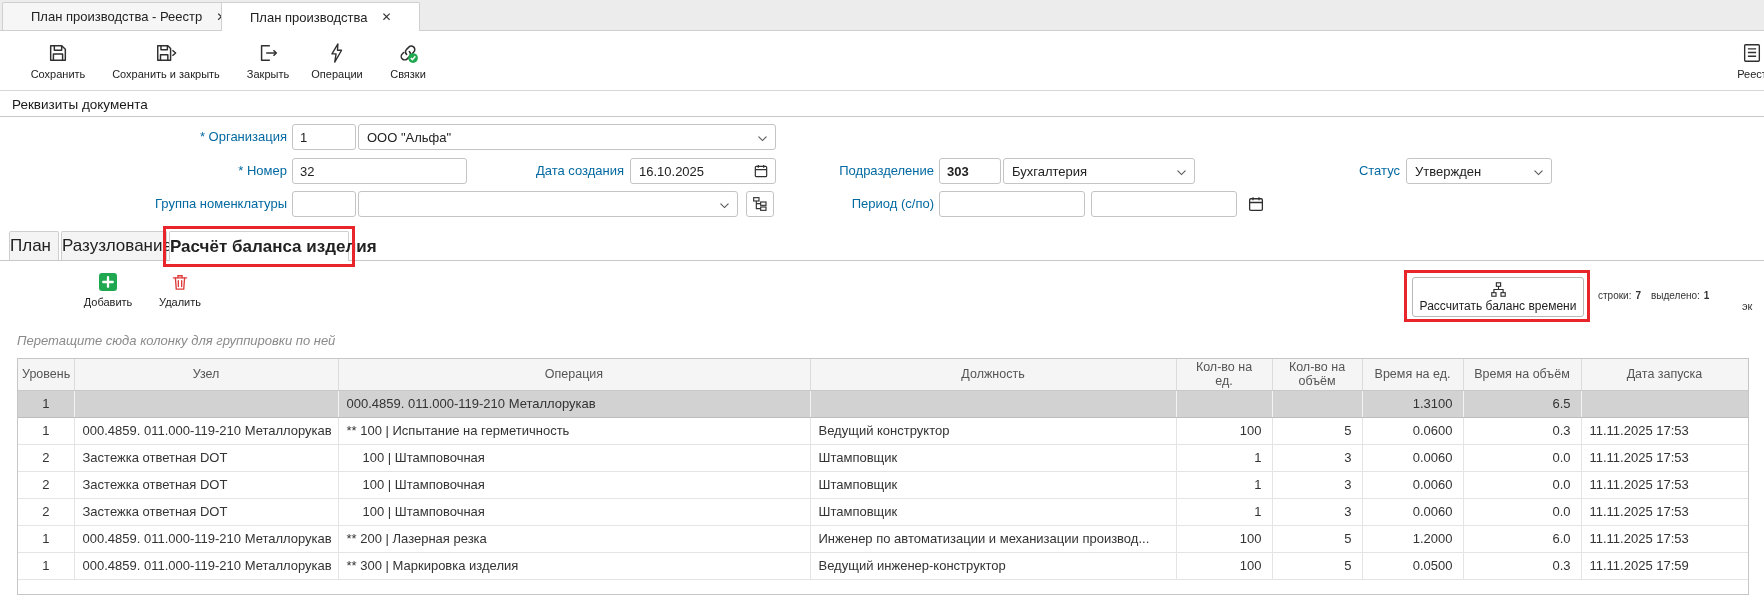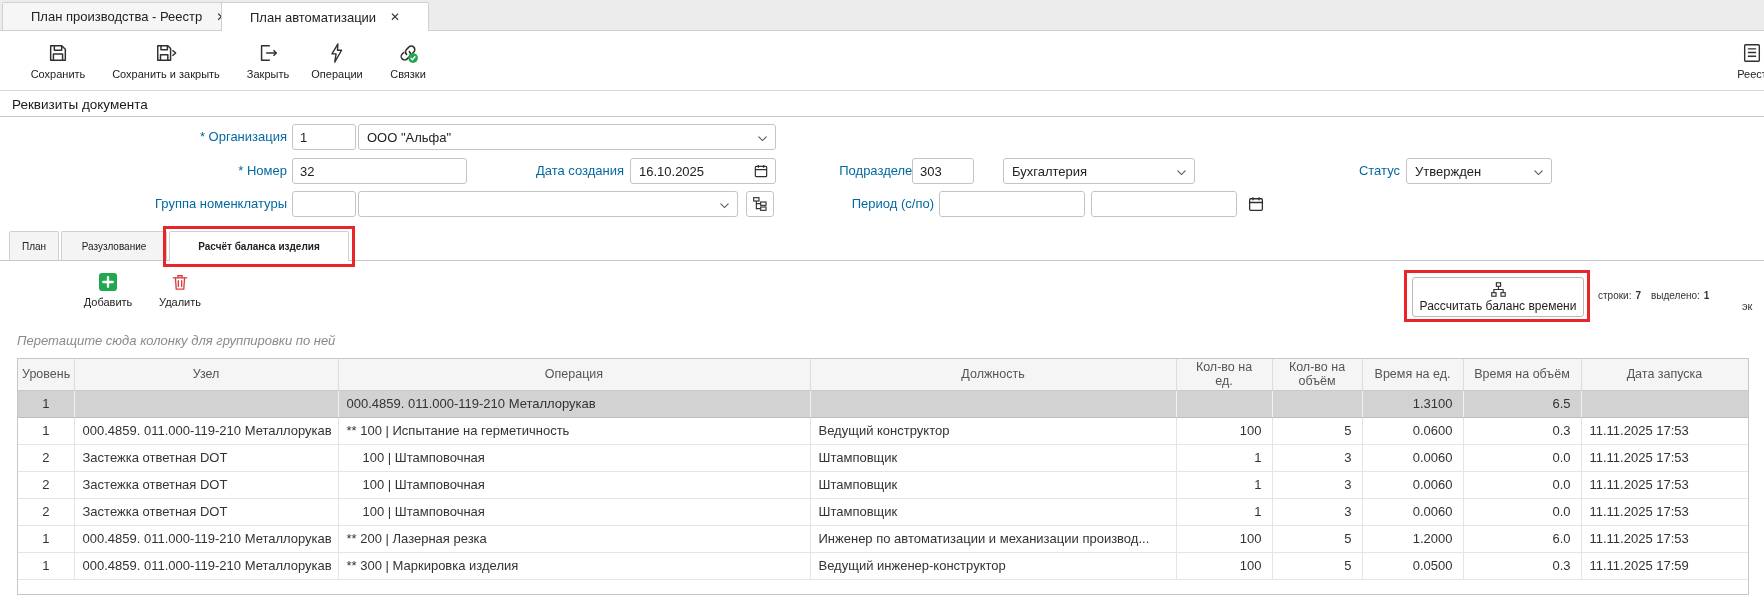--- a/index.html
+++ b/index.html
@@ -26,21 +26,21 @@
   
   .flabel{position:absolute;height:26px;line-height:26px;text-align:right;color:#0369a1;white-space:nowrap}
   .finput{position:absolute;height:26px;border:1px solid #c4c4c4;border-radius:3px;background:#fff;font:13px "Liberation Sans","DejaVu Sans",sans-serif;color:#222;padding:0 7px;outline:none}
   .fselect{position:absolute;height:26px;border:1px solid #c4c4c4;border-radius:3px;background:#fff;display:flex;align-items:center;padding:0 24px 0 8px;color:#222;cursor:pointer;white-space:nowrap;overflow:hidden}
   .fselect .chev{position:absolute;right:7px;top:8px}
   .ffield{position:absolute;height:26px;border:1px solid #c4c4c4;border-radius:3px;background:#fff;display:flex;align-items:center;justify-content:space-between;padding:0 6px 0 8px;color:#222}
   .sqbtn{position:absolute;width:28px;height:26px;border:1px solid #c4c4c4;border-radius:3px;background:#fff;display:flex;align-items:center;justify-content:center;cursor:pointer}
   .freeicon{position:absolute;cursor:pointer}
 
   
-  .dtab{position:absolute;top:231px;height:29px;display:flex;align-items:center;justify-content:center;background:#f4f4f4;border:1px solid #cfcfcf;border-bottom:none;border-radius:2px 2px 0 0;color:#222;cursor:pointer;z-index:2;white-space:nowrap;font-size:10px}
+  .dtab{position:absolute;top:231px;height:29px;display:flex;align-items:center;justify-content:flex-start;background:#f4f4f4;border:1px solid #cfcfcf;border-bottom:none;border-radius:2px 2px 0 0;color:#222;cursor:pointer;z-index:2;white-space:nowrap;font-size:17px}
   .dtab.active{background:#fff;height:30px;font-weight:bold;z-index:3}
   .dtabs-line{position:absolute;left:0;top:260px;width:1764px;height:1px;background:#c9c9c9;z-index:1}
 
   
   .gbtn{position:absolute;top:272px;display:flex;flex-direction:column;align-items:center;gap:4px;cursor:pointer}
   .gbtn .lbl{font-size:11px;color:#222;white-space:nowrap}
   .calc-btn{position:absolute;left:1412px;top:277px;width:172px;height:40px;border:1px solid #b9b9b9;border-radius:3px;background:#fff;display:flex;flex-direction:column;align-items:center;justify-content:center;gap:1px;cursor:pointer}
   .calc-btn .lbl{font-size:12px;color:#222;white-space:nowrap}
   .counts{position:absolute;left:1598px;top:290px;font-size:10px;color:#333;white-space:nowrap}
   .counts b{font-weight:bold;margin-left:4px}
@@ -67,21 +67,21 @@
 
 <div class="screen">
 
   <div class="wtabbar">
     <div class="bar-line"></div>
     <div class="wtab" style="left:2px">
       <span>План производства - Реестр</span>
       <span class="x">✕</span>
     </div>
     <div class="wtab active" style="left:221px">
-      <span>План автоматизации</span>
+      <span>План производства</span>
       <span class="x">✕</span>
     </div>
   </div>
 
   <div class="tbtn" style="left:20px;width:76px">
     <span class="icon">
       <svg width="22" height="22" viewBox="0 0 24 24" fill="none" stroke="#2f2f2f" stroke-width="1.6" stroke-linejoin="round">
           <path d="M4 4h12l4 4v12H4z"></path>
           <path d="M8 4v5h8V4"></path>
           <path d="M7 20v-7h10v7"></path>
@@ -170,21 +170,21 @@
     <span>16.10.2025</span>
     <span class="icon">
         <svg width="16" height="16" viewBox="0 0 24 24" fill="none" stroke="#2f2f2f" stroke-width="1.8">
           <rect x="3.5" y="5" width="17" height="15.5" rx="1.5"></rect>
           <path d="M3.5 10h17M8 3v4M16 3v4"></path>
         </svg>
       </span>
   </div>
 
   <div class="flabel" style="left:734px;top:158px;width:200px">Подразделение</div>
-  <input class="finput" style="left: 912px; top: 158px; width: 62px;" value="303">
+  <input class="finput" style="left: 939px; top: 158px; width: 62px; font-weight: bold;" value="303">
   <div class="fselect" style="left:1003px;top:158px;width:192px">
     <span>Бухгалтерия</span>
     <span class="chev icon">
         <svg width="11" height="11" viewBox="0 0 24 24" fill="none" stroke="#555" stroke-width="2.4" stroke-linecap="round">
           <path d="M4 8.5l8 8 8-8"></path>
         </svg>
       </span>
   </div>
 
   <div class="flabel" style="left:1300px;top:158px;width:100px">Статус</div>

